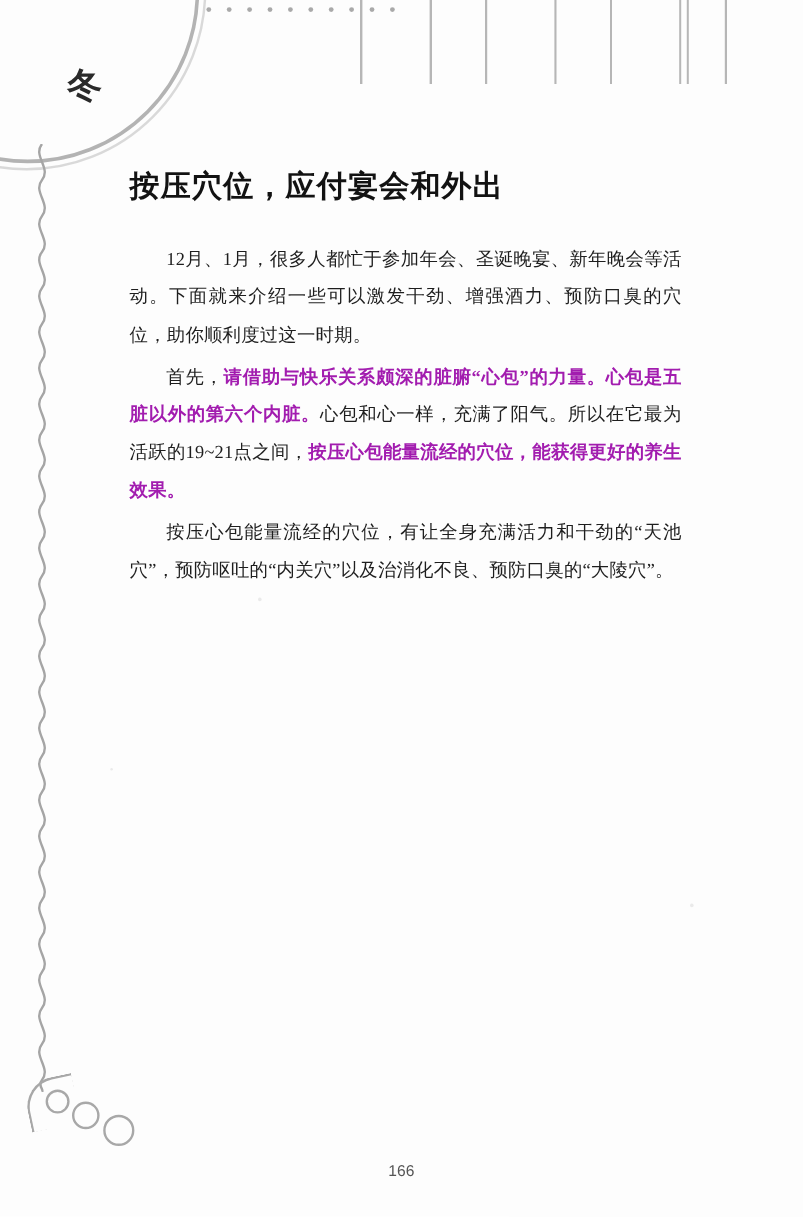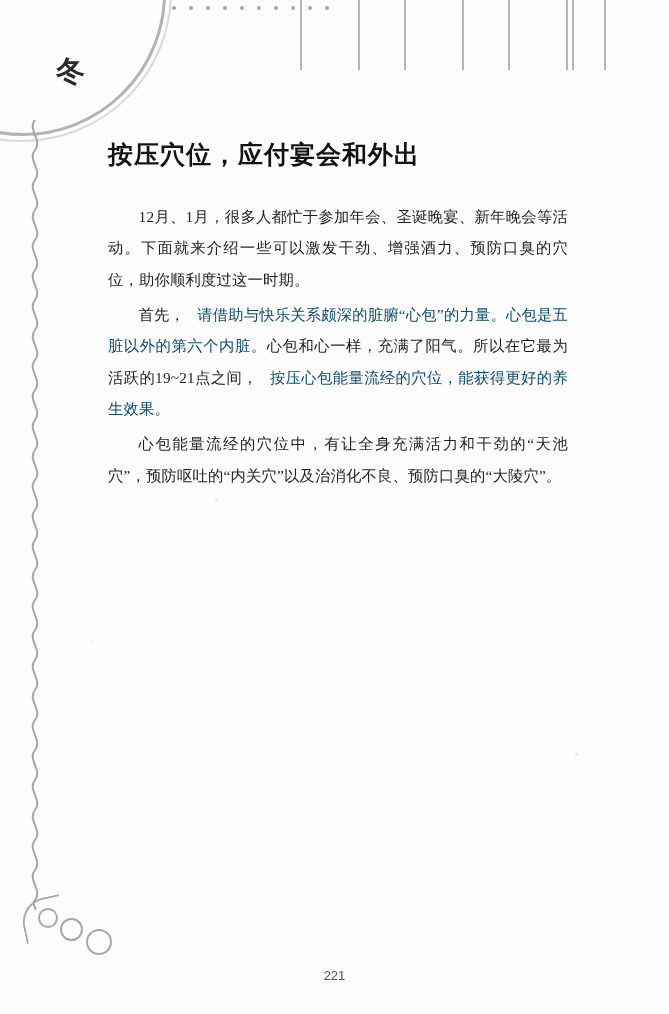--- a/index.html
+++ b/index.html
@@ -147,21 +147,21 @@
     line-height: 2.05;
     text-align: justify;
     text-justify: inter-ideograph;
     margin: 0 0 2px 0;
     text-indent: 2em;
     color: #1e1e1e;
     letter-spacing: .2px;
   }
   p.para + p.para { margin-top: 4px; }
 
-  .bold { font-weight: 400; color: #0c4a6e; margin-left: 12px; }
+  .bold { font-weight: 700; color: #a21caf; }
 
   .page-number {
     position: absolute;
     left: 0;
     right: 0;
     top: 968px;
     text-align: center;
     font-size: 13px;
     color: #555;
     font-family: "Liberation Sans", sans-serif;
@@ -225,22 +225,22 @@
     <span class="bubble b1"></span>
     <span class="bubble b2"></span>
     <span class="bubble b3"></span>
   </div>
 
   <div class="content">
     <h1 class="doc-title">按压穴位，应付宴会和外出</h1>
     <div id="paras">
         <p class="para"><span>12月、1月，很多人都忙于参加年会、圣诞晚宴、新年晚会等活动。下面就来介绍一些可以激发干劲、增强酒力、预防口臭的穴位，助你顺利度过这一时期。</span></p>
         <p class="para"><span>首先，</span><span class="bold">请借助与快乐关系颇深的脏腑“心包”的力量。心包是五脏以外的第六个内脏。</span><span>心包和心一样，充满了阳气。所以在它最为活跃的19~21点之间，</span><span class="bold">按压心包能量流经的穴位，能获得更好的养生效果。</span></p>
-        <p class="para"><span>心包能量流经的穴位中，有让全身充满活力和干劲的“天池穴”，预防呕吐的“内关穴”以及治消化不良、预防口臭的“大陵穴”。</span></p>
+        <p class="para"><span>按压心包能量流经的穴位，有让全身充满活力和干劲的“天池穴”，预防呕吐的“内关穴”以及治消化不良、预防口臭的“大陵穴”。</span></p>
       </div>
   </div>
 
   <span class="speckle" style="left:215px; top:498px; width:3px; height:3px;"></span>
   <span class="speckle" style="left:575px; top:753px; width:3px; height:3px;"></span>
   <span class="speckle" style="left:92px; top:640px; width:2px; height:2px;"></span>
 
-  <div class="page-number">221</div>
+  <div class="page-number">166</div>
 </div>
 
 </body></html>

